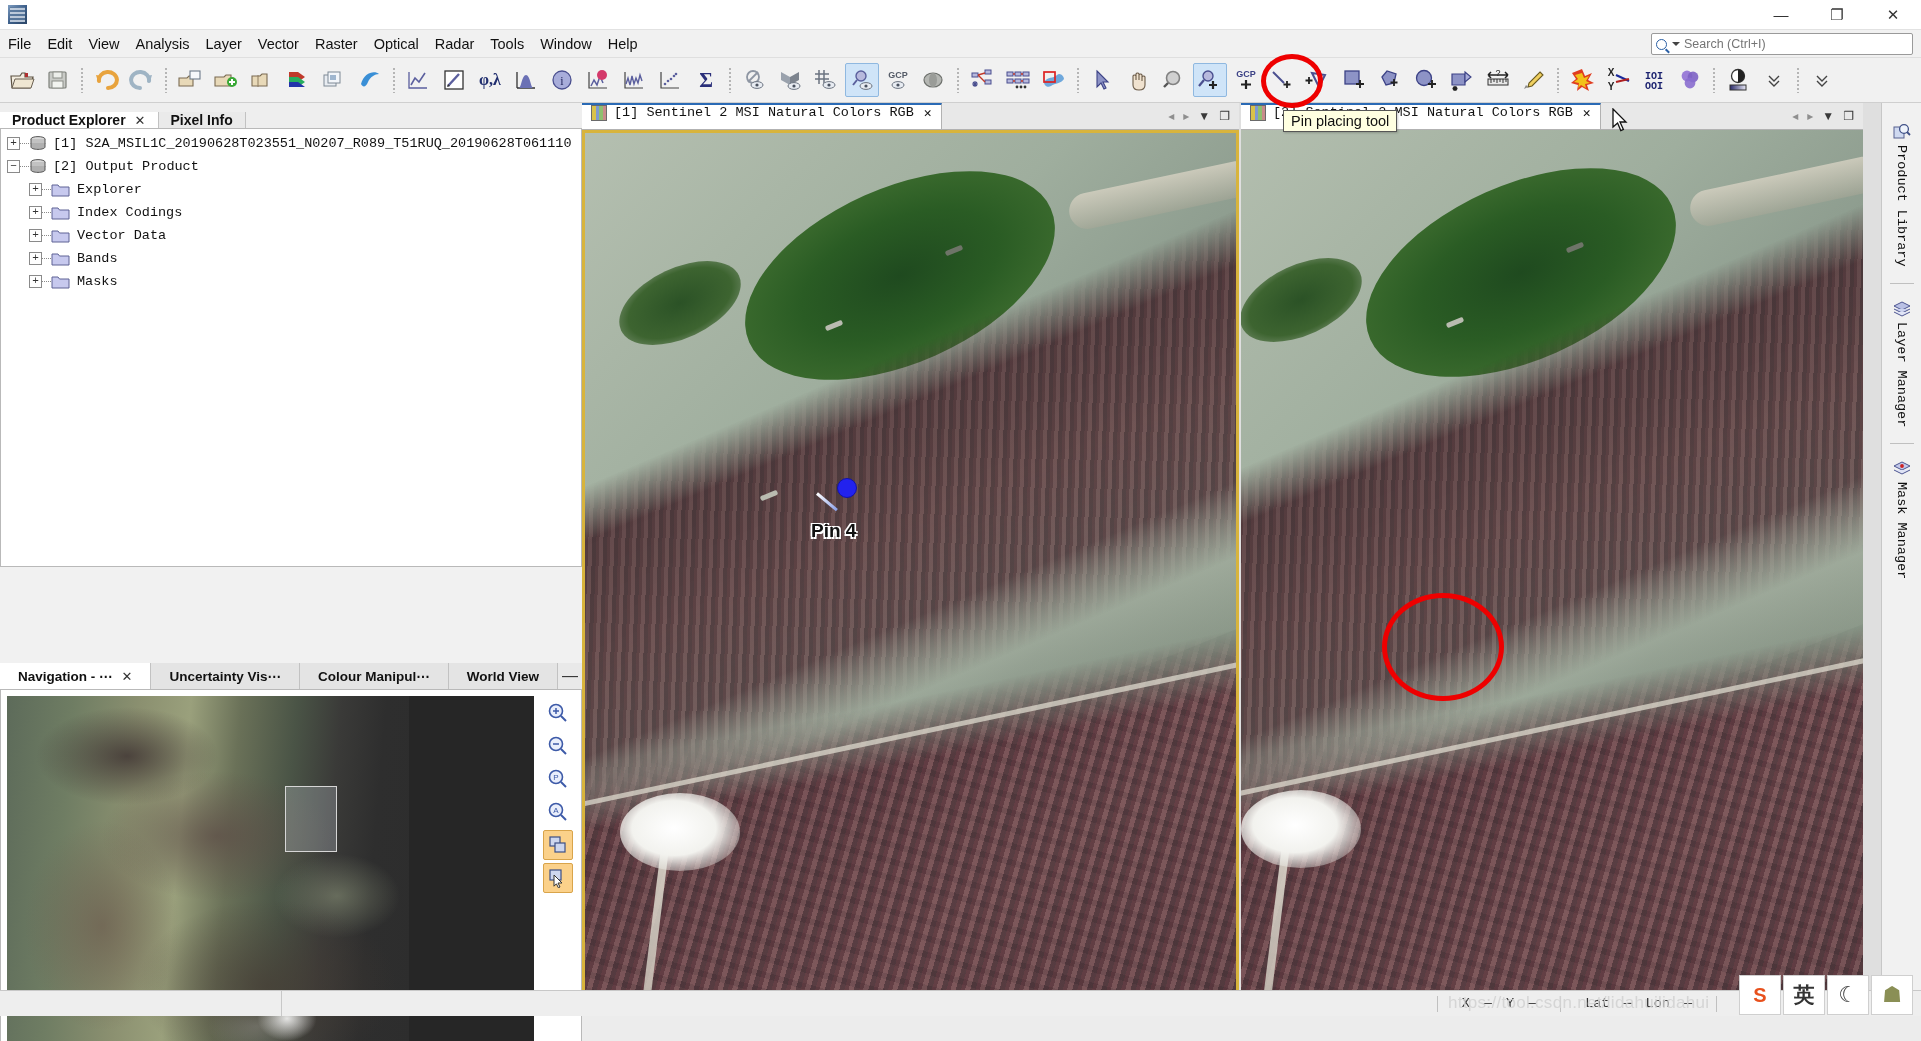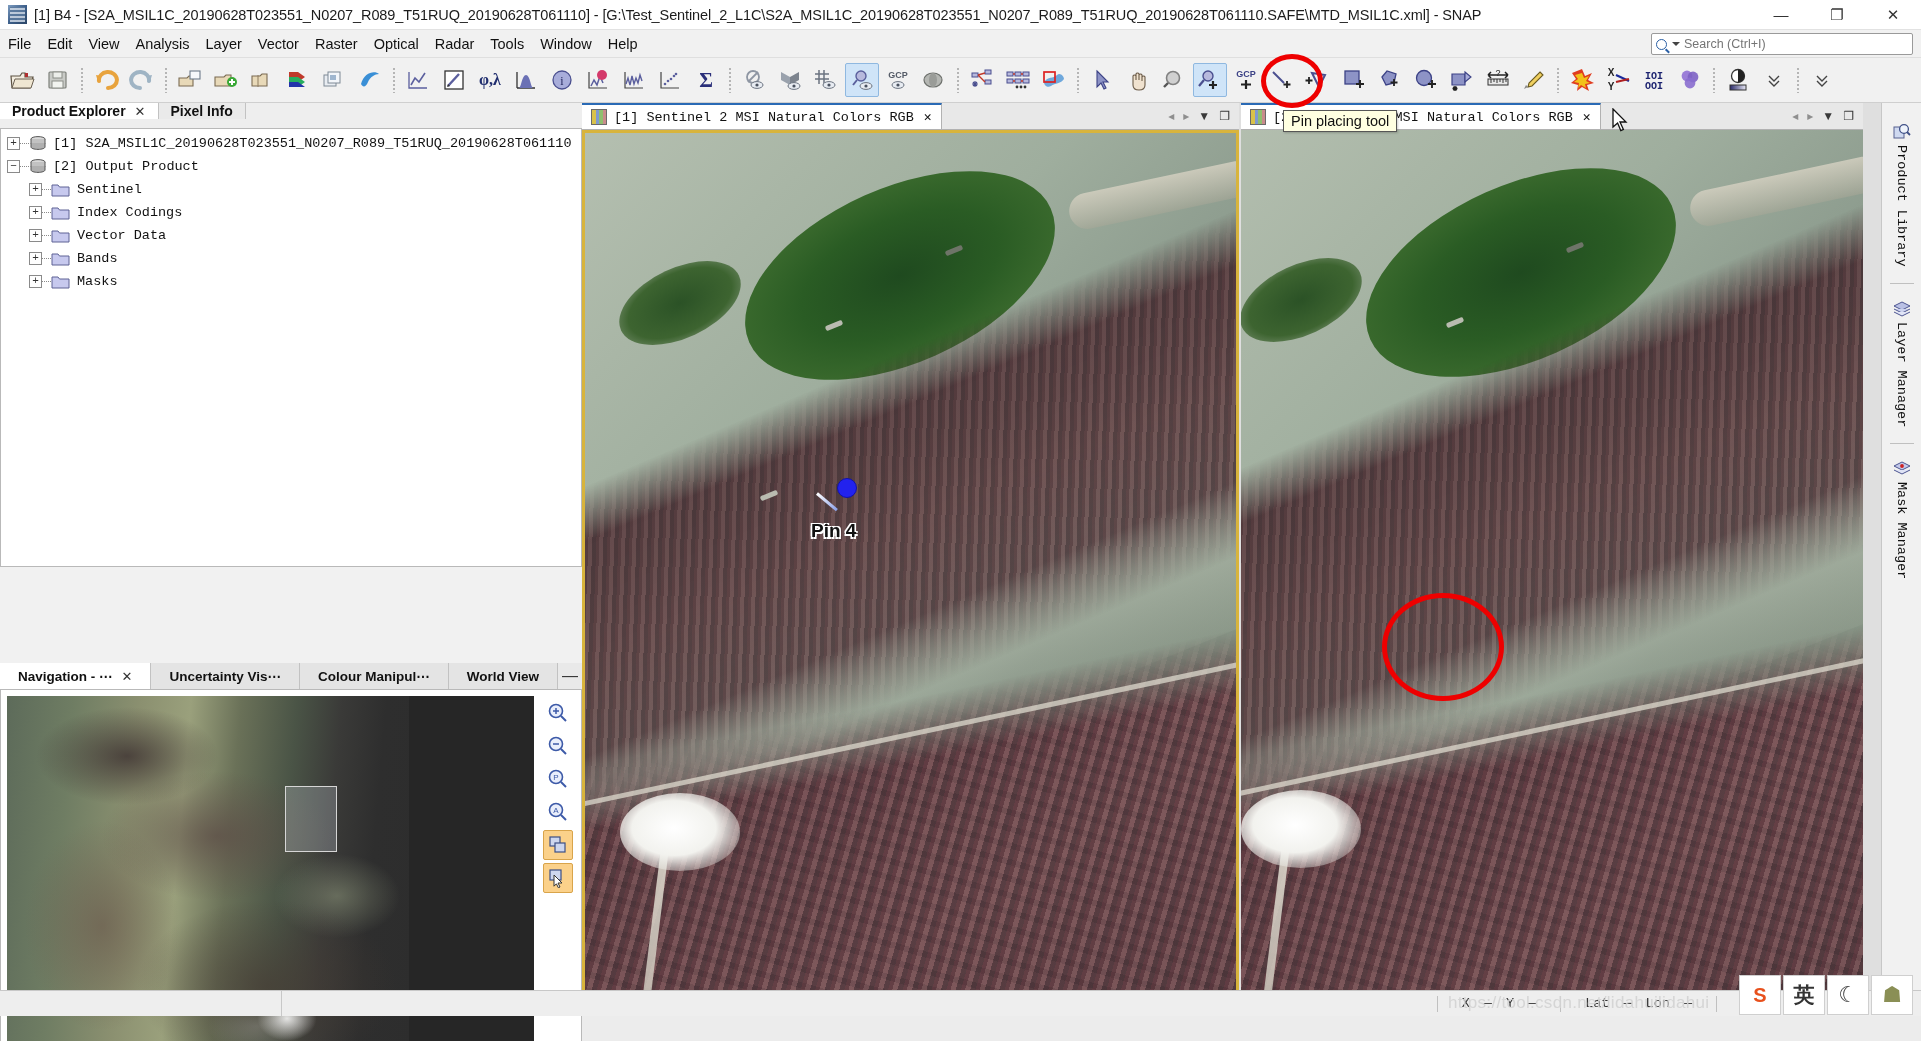--- a/index.html
+++ b/index.html
@@ -91,21 +91,21 @@
     position: absolute; left: 1261px; top: 54px; width: 62px; height: 54px;
     border: 5px solid #ee0000; border-radius: 50%; pointer-events: none; z-index: 40;
   }
 
   
   .left-dock {
     position: absolute; left: 0; top: 103px; width: 582px; height: 913px;
     background: #f1f1f1;
   }
   .tabstrip {
-    height: 26px; display: flex; align-items: flex-start; background: #eeeeee;
+    height: 26px; display: flex; align-items: flex-end; background: #eeeeee;
     border-bottom: 1px solid #b9b9b9;
   }
   .tabstrip .tab {
     display: flex; align-items: center; padding: 0 12px; font-size: 14px;
     color: #111; border-right: 1px solid #c2c2c2; background: #eaeaea;
     white-space: nowrap; font-weight: bold;
   }
   .tabstrip .tab.sel { background: #ffffff; }
   .tab .x { margin-left: 9px; font-size: 13px; color: #333; font-weight: normal; }
   .tabstrip .filler { flex: 1; background: #eaeaea; }
@@ -180,21 +180,21 @@
   .view {
     position: absolute; top: 0; height: 913px; background:#f4f4f4;
   }
   .view.left { left: 0; width: 657px; }
   .view.right { left: 659px; width: 622px; }
   .view-tabs {
     height: 27px; display: flex; align-items: stretch; background:#e8e8e8;
     border-bottom: 1px solid #b2b2b2; position: relative;
   }
   .view-tab {
-    display:flex; align-items:center; padding: 0 9px; background: #fff;
+    display:flex; padding: 0 9px; background: #fff;
     border-right: 1px solid #b2b2b2; border-top: 2px solid #2a6ab5;
     font-family:"Liberation Mono", monospace; font-size: 13.5px; color:#111; white-space:nowrap;
   }
   .raster-icon {
     width: 16px; height: 16px; margin-right:7px; flex:none;
     background:
       linear-gradient(90deg,#d9c24a 0 25%, #7f9ad1 25% 50%, #8fbf6f 50% 75%, #c98b8b 75% 100%);
     border: 1px solid #6a6a6a;
   }
   .view-tab .x { margin-left:10px; font-size:13px;}
@@ -349,21 +349,20 @@
   }
   .taskbar .tb-item { position:absolute; top: 3px; width: 26px; height:19px; border-radius:2px; }
 </style>
 </head>
 <body>
 
 <div class="app">
 
   <div class="titlebar">
     <div class="app-icon"></div>
-    <div class="title-text">[1] B4 - [S2A_MSIL1C_20190628T023551_N0207_R089_T51RUQ_20190628T061110] - [G:\Test_Sentinel_2_L1C\S2A_MSIL1C_20190628T023551_N0207_R089_T51RUQ_20190628T061110.SAFE\MTD_MSIL1C.xml] - SNAP</div>
     <div class="win-btns">
       <div class="win-btn">—</div>
       <div class="win-btn">❐</div>
       <div class="win-btn close">✕</div>
     </div>
   </div>
 
   <div class="menubar">
     <div class="menu-item">File</div>
     <div class="menu-item">Edit</div>
@@ -770,21 +769,21 @@
         <span class="tlabel">[2] Output Product</span>
       </div>
       <div class="trow indent1">
         <span class="expander">+</span>
         <span class="dots"></span>
         <span class="folder-icon">
           <svg width="19" height="15" viewBox="0 0 19 15">
               <path d="M1 3h6l1.5 2H18v9H1z" fill="#c7c9ee" stroke="#5f6395" stroke-width="1"></path>
             </svg>
         </span>
-        <span class="tlabel">Sentinel</span>
+        <span class="tlabel">Explorer</span>
       </div>
       <div class="trow indent1">
         <span class="expander">+</span>
         <span class="dots"></span>
         <span class="folder-icon">
           <svg width="19" height="15" viewBox="0 0 19 15">
               <path d="M1 3h6l1.5 2H18v9H1z" fill="#c7c9ee" stroke="#5f6395" stroke-width="1"></path>
             </svg>
         </span>
         <span class="tlabel">Index Codings</span>

